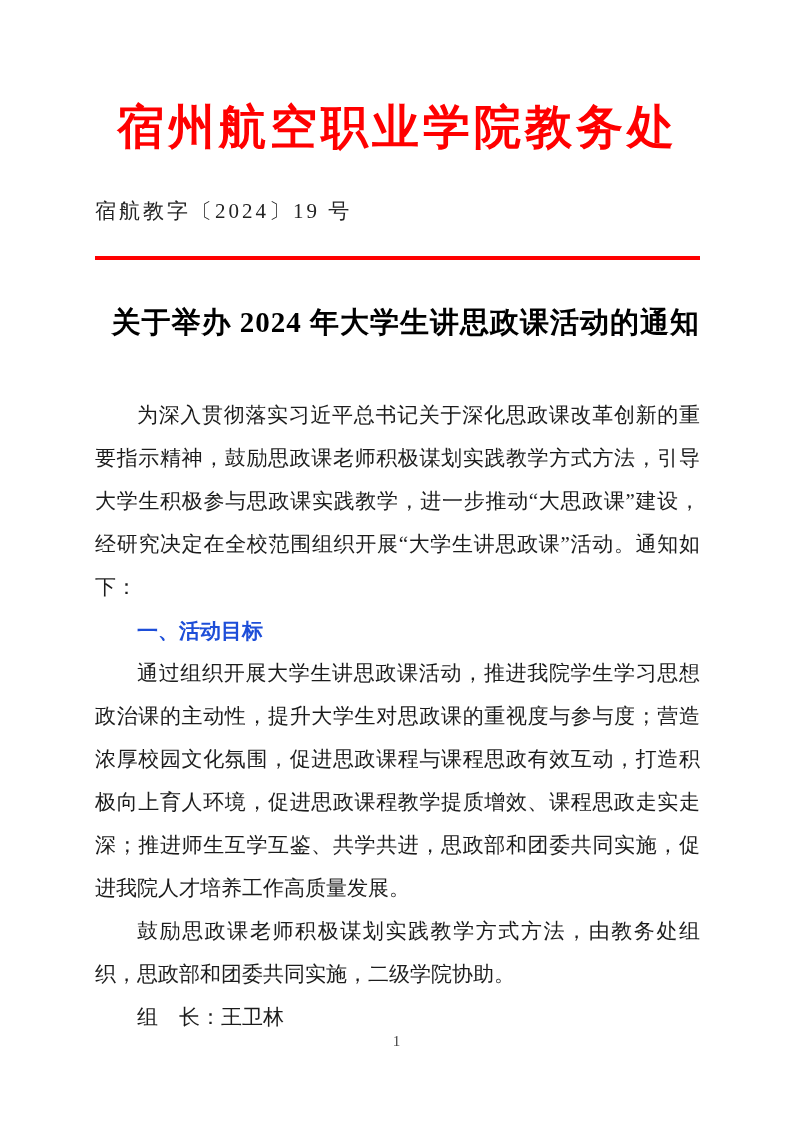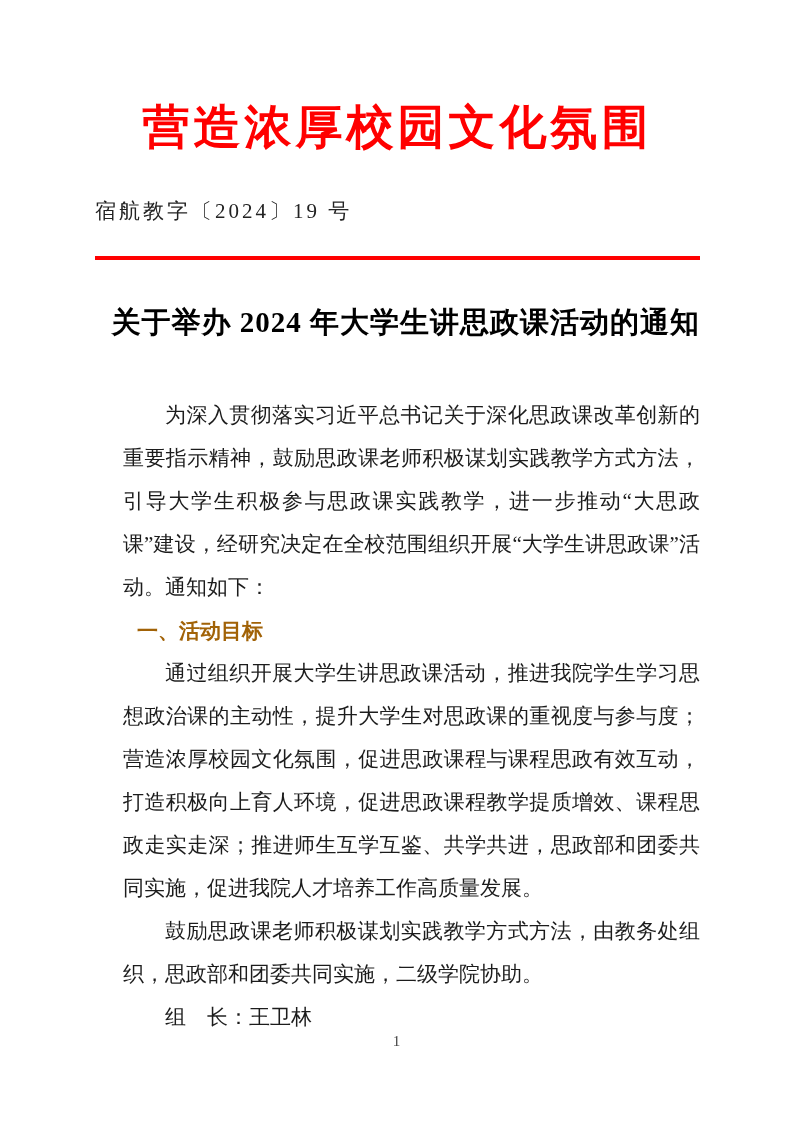--- a/index.html
+++ b/index.html
@@ -45,45 +45,45 @@
     letter-spacing: 1px;
     white-space: nowrap;
   }
   .body-text {
     margin-top: 52px;
     font-size: 21px;
     line-height: 43px;
     text-align: justify;
     color: #1c1c1c;
   }
-  .para { text-indent: 2em; margin-left: 28px; }
+  .para { text-indent: 2em; }
   .heading {
     text-indent: 2em;
     font-weight: 700;
-    color: #a16207;
+    color: #1d4ed8;
     text-align: left;
     font-family: "Liberation Sans", "DejaVu Sans", sans-serif;
   }
   .page-number {
     position: absolute;
     left: 0;
     right: 0;
     bottom: 72px;
     text-align: center;
     font-size: 15px;
     color: #444444;
     font-family: "Liberation Serif", "DejaVu Serif", serif;
   }
 </style>
 </head>
 <body>
 
 <div class="page">
 
-  <h1 class="header-title" style="color: rgb(255, 0, 0);">营造浓厚校园文化氛围</h1>
+  <h1 class="header-title" style="color: rgb(255, 0, 0);">宿州航空职业学院教务处</h1>
 
   <div class="doc-number">宿航教字〔2024〕19 号</div>
 
   <hr class="red-rule" style="background: rgb(255, 0, 0);">
 
   <h2 class="doc-title">关于举办 2024 年大学生讲思政课活动的通知</h2>
 
   <div class="body-text">
     <p class="para">为深入贯彻落实习近平总书记关于深化思政课改革创新的重要指示精神，鼓励思政课老师积极谋划实践教学方式方法，引导大学生积极参与思政课实践教学，进一步推动“大思政课”建设，经研究决定在全校范围组织开展“大学生讲思政课”活动。通知如下：</p>
     <p class="heading">一、活动目标</p>

